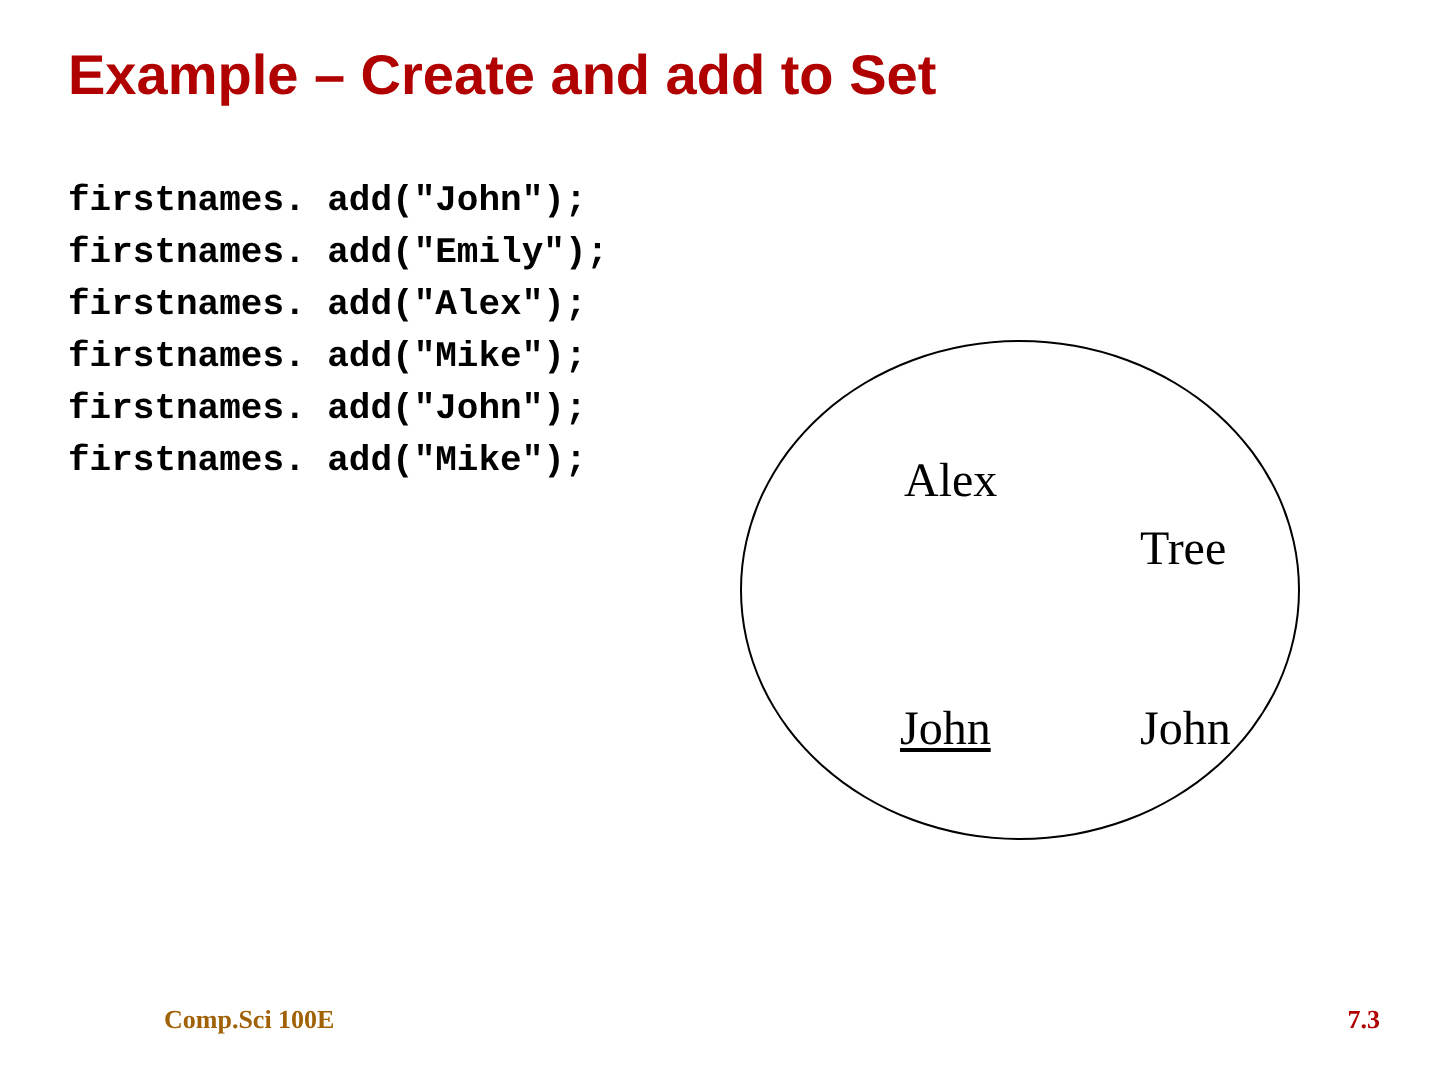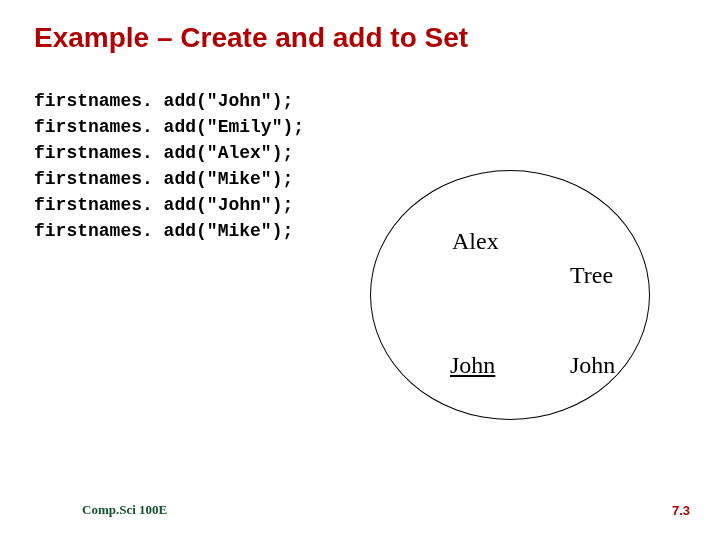--- a/index.html
+++ b/index.html
@@ -65,27 +65,27 @@
   .lbl-mike  { left: 210px; top: 92px; }
   .lbl-john  { left: 90px;  top: 182px; text-decoration: underline; }
   .lbl-emily { left: 210px; top: 182px; }
   .footer-left {
     position: absolute;
     left: 82px;
     bottom: 22px;
     font-family: "Times New Roman", Times, serif;
     font-weight: bold;
     font-size: 13px;
-    color: #14532d;
+    color: #a16207;
   }
   .footer-right {
     position: absolute;
     right: 30px;
     bottom: 22px;
-    font-family: Liberation Sans, sans-serif;
+    font-family: Liberation Serif, serif;
     font-weight: bold;
     font-size: 13px;
     color: #b00000;
   }
 </style>
 </head>
 <body>
 
 <div class="slide">
 

